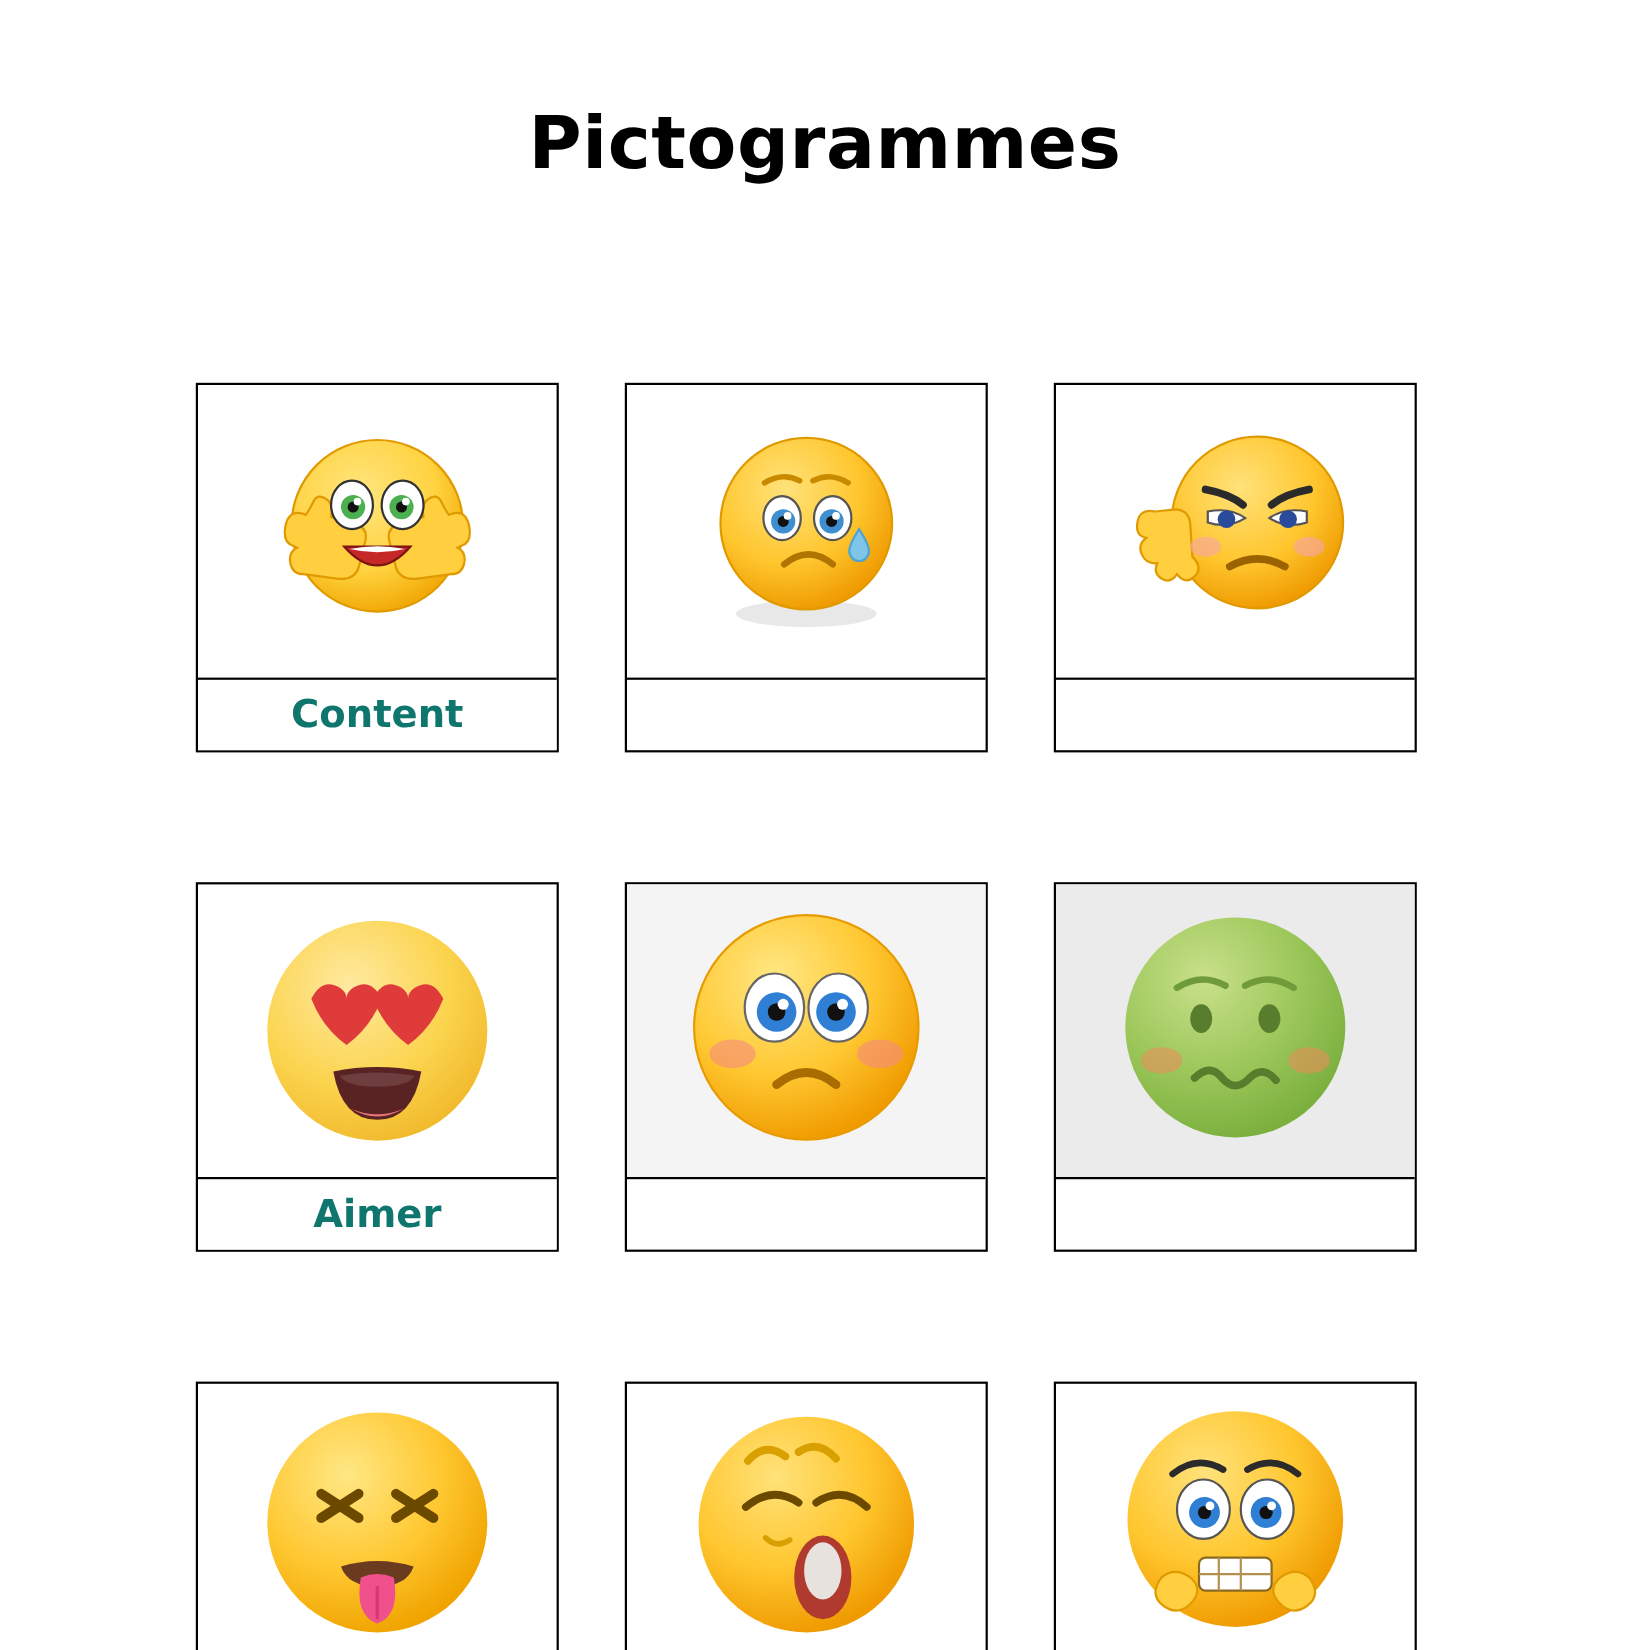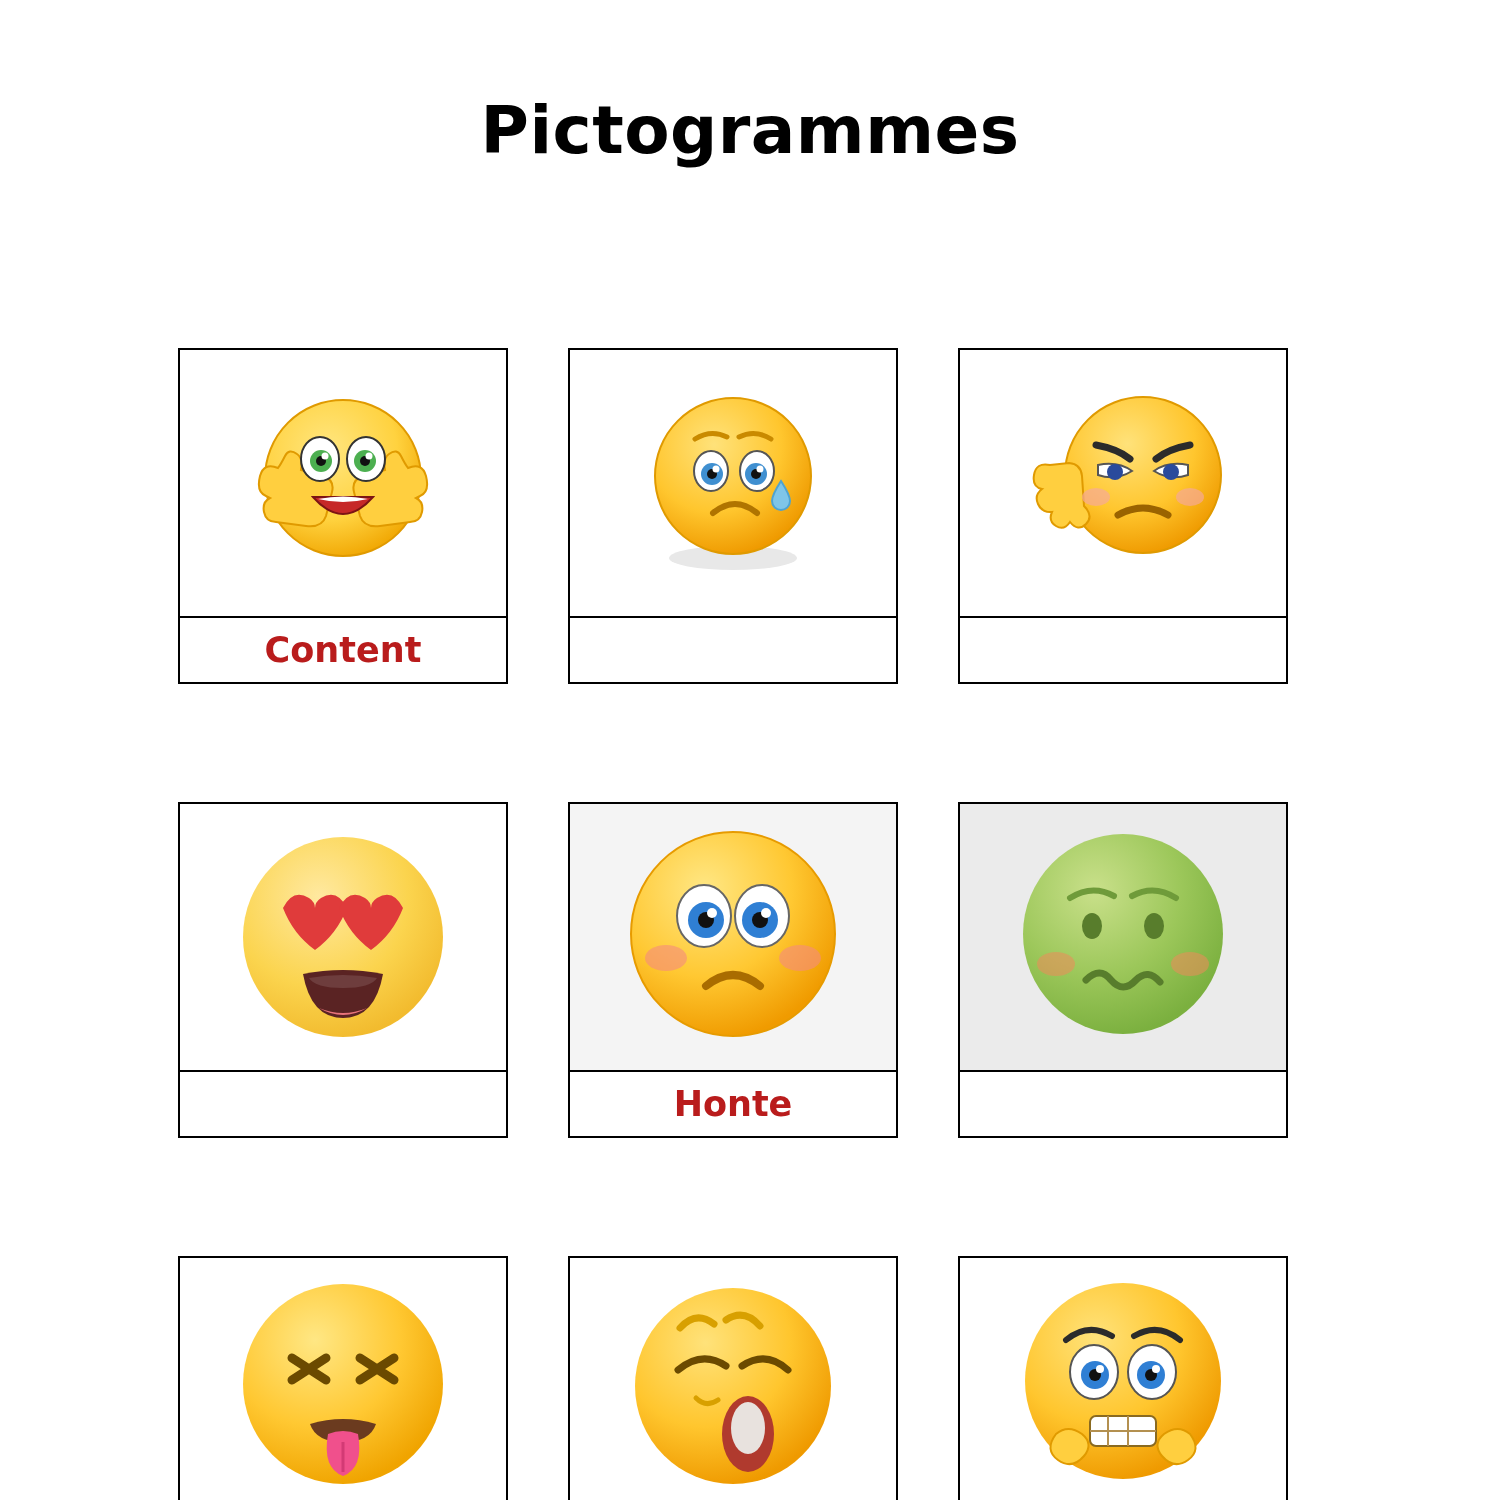--- a/index.html
+++ b/index.html
@@ -67,21 +67,21 @@
     background: #f4f4f4;
   }
   .card-label {
     height: 64px;
     display: flex;
     align-items: center;
     justify-content: center;
     font-family: "DejaVu Sans", sans-serif;
     font-size: 35px;
     font-weight: 700;
-    color: #b91c1c;
+    color: #0f766e;
     background: #ffffff;
   }
   .emoji-svg { display: block; }
 </style>
 </head>
 <body>
 
 <div class="page">
 
   <div class="page-title">Pictogrammes</div>
@@ -195,20 +195,21 @@
             </radialGradient>
           </defs>
           <circle cx="120" cy="115" r="100" fill="url(#g4)"></circle>
           <path d="M60 86 q10 -20 26 -10 q6 4 6 10 q0 -6 6 -10 q16 -10 26 10 q-10 26 -32 42 q-22 -16 -32 -42z" fill="#e03b3b"></path>
           <path d="M116 86 q10 -20 26 -10 q6 4 6 10 q0 -6 6 -10 q16 -10 26 10 q-10 26 -32 42 q-22 -16 -32 -42z" fill="#e03b3b"></path>
           <path d="M80 152 q40 -8 80 0 q-8 44 -40 44 q-32 0 -40 -44z" fill="#5a2323"></path>
           <path d="M86 156 q34 -6 68 0 q-6 10 -34 10 q-28 0 -34 -10z" fill="#ffffff" opacity="0.12"></path>
           <path d="M96 186 q24 14 48 0 q-24 10 -48 0z" fill="#e8747a"></path>
         </svg>
       </div>
+      <div class="card-label">Aimer</div>
     </div>
 
     <div class="spacer"></div>
 
     <div class="card">
       <div class="card-img shaded-light">
         <svg class="emoji-svg" width="250" height="250" viewBox="0 0 250 250">
           <defs>
             <radialGradient id="g5" cx="36%" cy="28%" r="74%">
               <stop offset="0%" stop-color="#ffe784"></stop>
@@ -223,21 +224,20 @@
           <circle cx="152" cy="108" r="18" fill="#2f7fd4"></circle>
           <circle cx="98" cy="108" r="8" fill="#111"></circle>
           <circle cx="152" cy="108" r="8" fill="#111"></circle>
           <circle cx="104" cy="101" r="5" fill="#fff"></circle>
           <circle cx="158" cy="101" r="5" fill="#fff"></circle>
           <ellipse cx="58" cy="146" rx="21" ry="13" fill="#f58b7f" opacity="0.6"></ellipse>
           <ellipse cx="192" cy="146" rx="21" ry="13" fill="#f58b7f" opacity="0.6"></ellipse>
           <path d="M98 174 q27 -22 54 0" fill="none" stroke="#a96c00" stroke-width="8" stroke-linecap="round"></path>
         </svg>
       </div>
-      <div class="card-label">Honte</div>
     </div>
 
     <div class="spacer"></div>
 
     <div class="card">
       <div class="card-img shaded">
         <svg class="emoji-svg" width="250" height="250" viewBox="0 0 250 250">
           <defs>
             <radialGradient id="g6" cx="36%" cy="28%" r="74%">
               <stop offset="0%" stop-color="#c9e08a"></stop>

